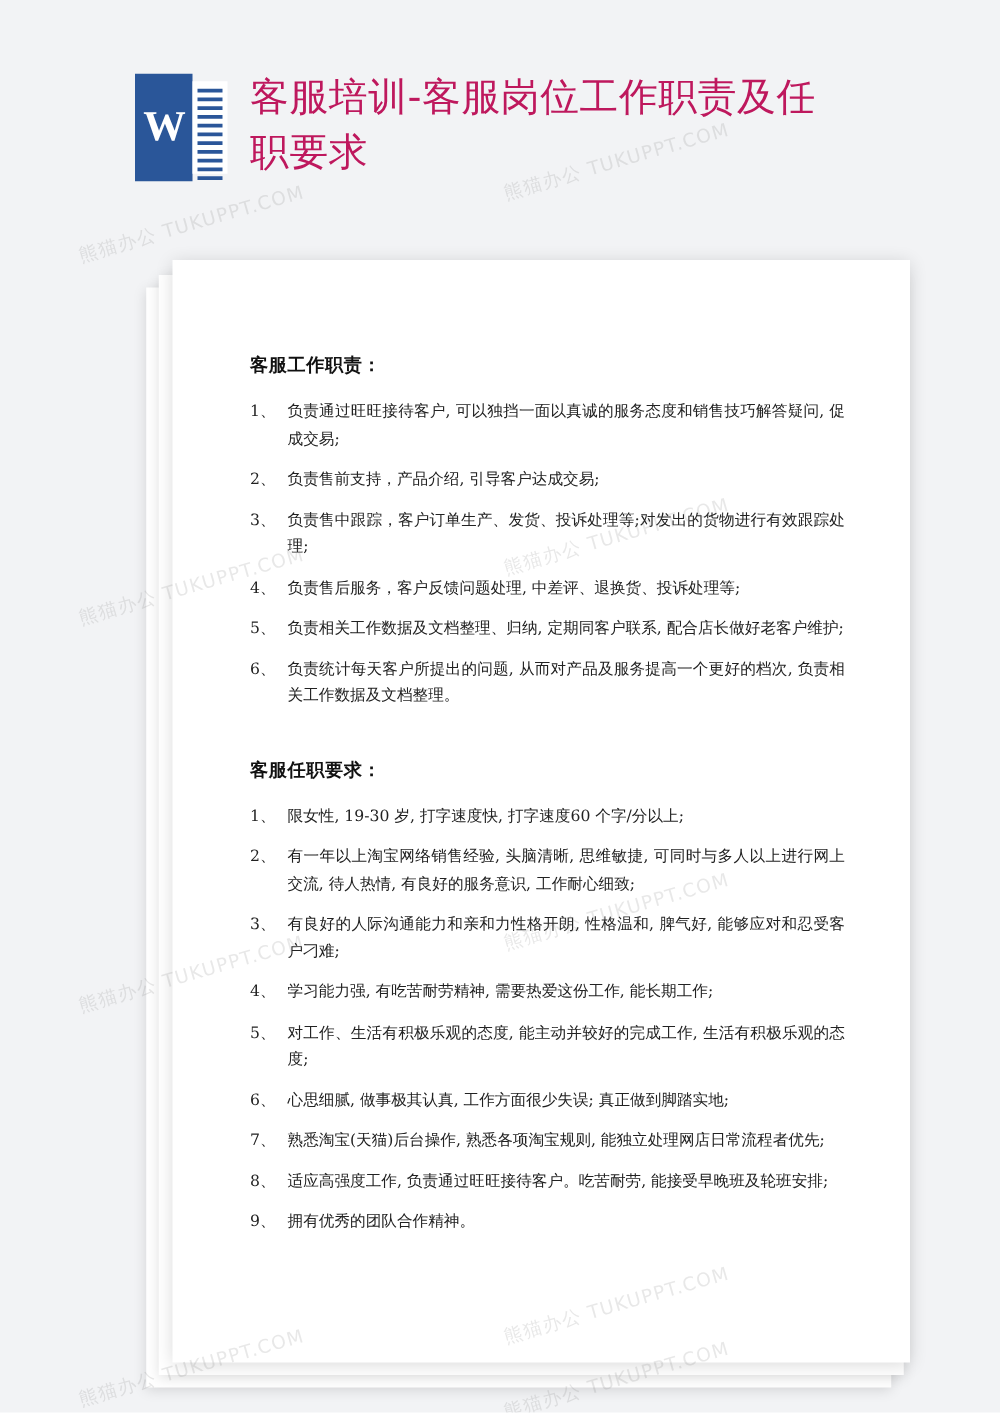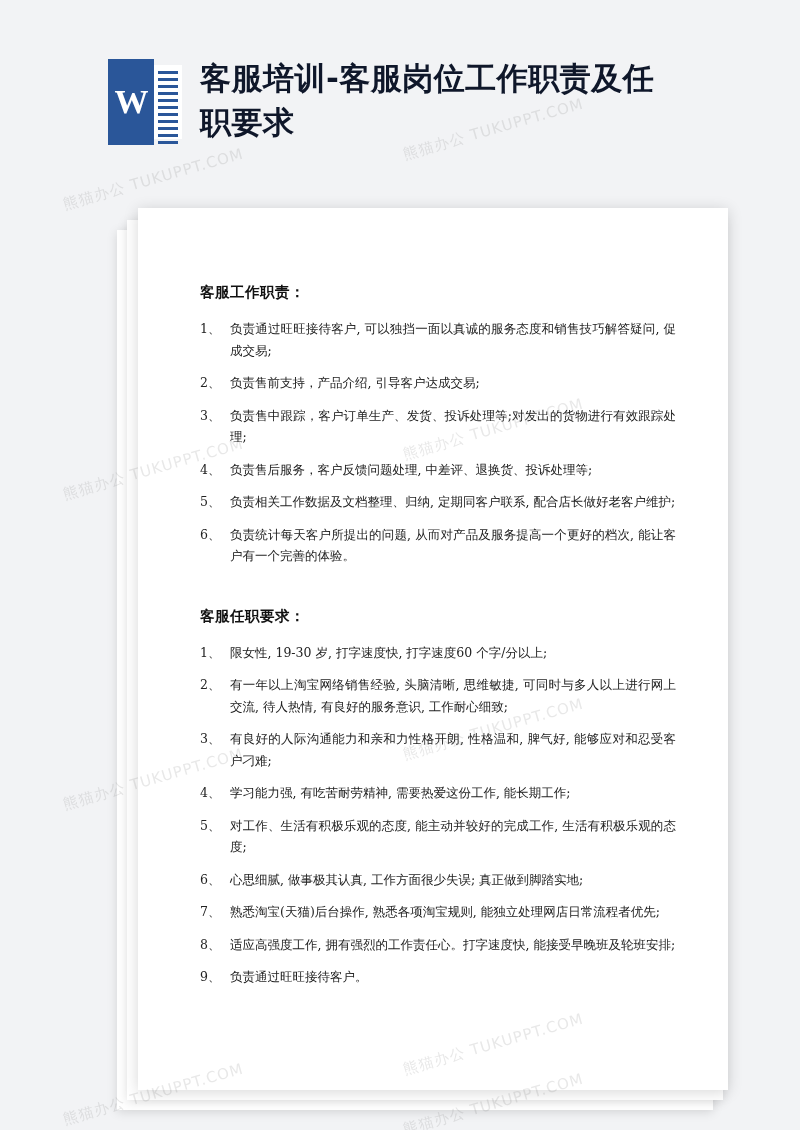--- a/index.html
+++ b/index.html
@@ -67,22 +67,22 @@
   }
   .word-icon .icon-right i {
     display: block;
     height: 3px;
     background: #2a5699;
     margin-bottom: 4px;
   }
   .doc-title {
     font-size: 31px;
     line-height: 1.42;
-    color: #0f172a;
-    font-weight: 700;
+    color: #be185d;
+    font-weight: 400;
     font-family: "DejaVu Sans", sans-serif;
     max-width: 470px;
     letter-spacing: 0.5px;
   }
 
   
   .page-stack {
     position: absolute;
     left: 17px;
     top: 190px;
@@ -208,21 +208,21 @@
       <div class="item">
         <div class="num">4、</div>
         <div class="txt">负责售后服务，客户反馈问题处理, 中差评、退换货、投诉处理等;</div>
       </div>
       <div class="item">
         <div class="num">5、</div>
         <div class="txt">负责相关工作数据及文档整理、归纳, 定期同客户联系, 配合店长做好老客户维护;</div>
       </div>
       <div class="item">
         <div class="num">6、</div>
-        <div class="txt">负责统计每天客户所提出的问题, 从而对产品及服务提高一个更好的档次, 能让客户有一个完善的体验。</div>
+        <div class="txt">负责统计每天客户所提出的问题, 从而对产品及服务提高一个更好的档次, 负责相关工作数据及文档整理。</div>
       </div>
 
       <div class="sec-heading second">客服任职要求：</div>
 
       <div class="item">
         <div class="num">1、</div>
         <div class="txt">限女性, 19-30 岁, 打字速度快, 打字速度60 个字/分以上;</div>
       </div>
       <div class="item">
         <div class="num">2、</div>
@@ -243,25 +243,25 @@
       <div class="item">
         <div class="num">6、</div>
         <div class="txt">心思细腻, 做事极其认真, 工作方面很少失误; 真正做到脚踏实地;</div>
       </div>
       <div class="item">
         <div class="num">7、</div>
         <div class="txt">熟悉淘宝(天猫)后台操作, 熟悉各项淘宝规则, 能独立处理网店日常流程者优先;</div>
       </div>
       <div class="item">
         <div class="num">8、</div>
-        <div class="txt">适应高强度工作, 拥有强烈的工作责任心。打字速度快, 能接受早晚班及轮班安排;</div>
+        <div class="txt">适应高强度工作, 负责通过旺旺接待客户。吃苦耐劳, 能接受早晚班及轮班安排;</div>
       </div>
       <div class="item">
         <div class="num">9、</div>
-        <div class="txt">负责通过旺旺接待客户。</div>
+        <div class="txt">拥有优秀的团队合作精神。</div>
       </div>
 
     </div>
   </div>
 </div>
 
 <div id="watermark-layer">
     <div class="wm" style="left: 60px; top: 170px;">熊猫办公 TUKUPPT.COM</div>
     <div class="wm" style="left: 400px; top: 120px;">熊猫办公 TUKUPPT.COM</div>
     <div class="wm" style="left: 60px; top: 460px;">熊猫办公 TUKUPPT.COM</div>

